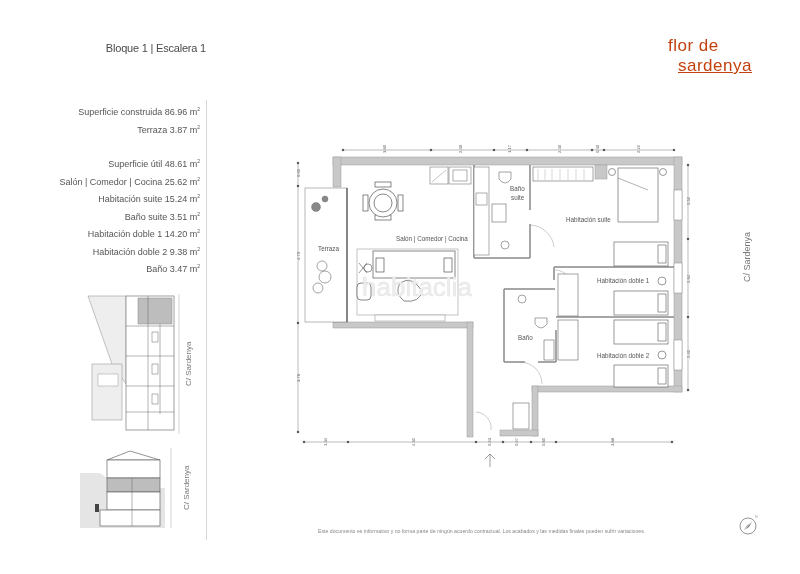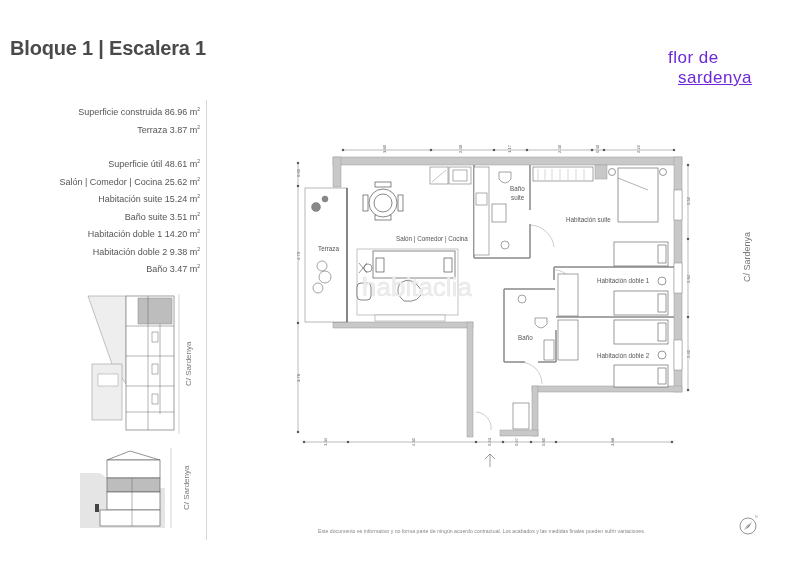--- a/index.html
+++ b/index.html
@@ -1,24 +1,24 @@
 <!DOCTYPE html>
 <html><head>
 <meta charset="utf-8">
 <style>
   html, body { margin: 0; padding: 0; background: #ffffff; }
   body { width: 800px; height: 574px; position: relative; overflow: hidden; font-family: "Liberation Sans", sans-serif; color: #555; }
   .title-block { position: absolute; left: 0; top: 36px; width: 206px; text-align: right; }
-  .title-line { font-size: 20px; color: #4a4a4a; line-height: 25px; letter-spacing: -0.2px; font-weight: bold; }
+  .title-line { font-size: 11px; color: #4a4a4a; line-height: 25px; letter-spacing: -0.2px; }
   .side-rule { position: absolute; left: 206px; width: 1px; background: #d6d6d6; }
   .areas { position: absolute; left: 0; top: 101px; width: 200px; text-align: right; }
   .area-row { font-size: 9px; color: #555; height: 17.5px; line-height: 17.5px; }
   .area-row sup { font-size: 5px; vertical-align: 4px; }
   .area-gap { height: 17px; }
-  .brand { position: absolute; left: 668px; top: 36px; font-size: 17px; line-height: 20px; color: #6d28d9; letter-spacing: 0.5px; font-weight: normal; margin-top: 12px; }
+  .brand { position: absolute; left: 668px; top: 36px; font-size: 17px; line-height: 20px; color: #c2410c; letter-spacing: 0.5px; font-weight: normal; }
   .brand .l1 { display: block; }
   .brand .l2 { display: block; padding-left: 10px; text-decoration: underline; }
   .street-right { position: absolute; left: 742px; top: 282px; font-size: 9px; color: #777; transform: rotate(-90deg); transform-origin: left top; white-space: nowrap; }
   .street-mini { position: absolute; font-size: 8px; color: #777; transform: rotate(-90deg); transform-origin: left top; white-space: nowrap; }
   .thumb { position: absolute; }
   .plan { position: absolute; left: 0; top: 0; }
   .disclaimer { position: absolute; left: 318px; top: 528px; font-size: 5.2px; color: #888; white-space: nowrap; }
   .compass { position: absolute; left: 737px; top: 513px; }
   .room-label { font-family: "Liberation Sans", sans-serif; font-size: 6.3px; fill: #555; }
   .dim { font-family: "Liberation Sans", sans-serif; font-size: 4.2px; fill: #666; }

